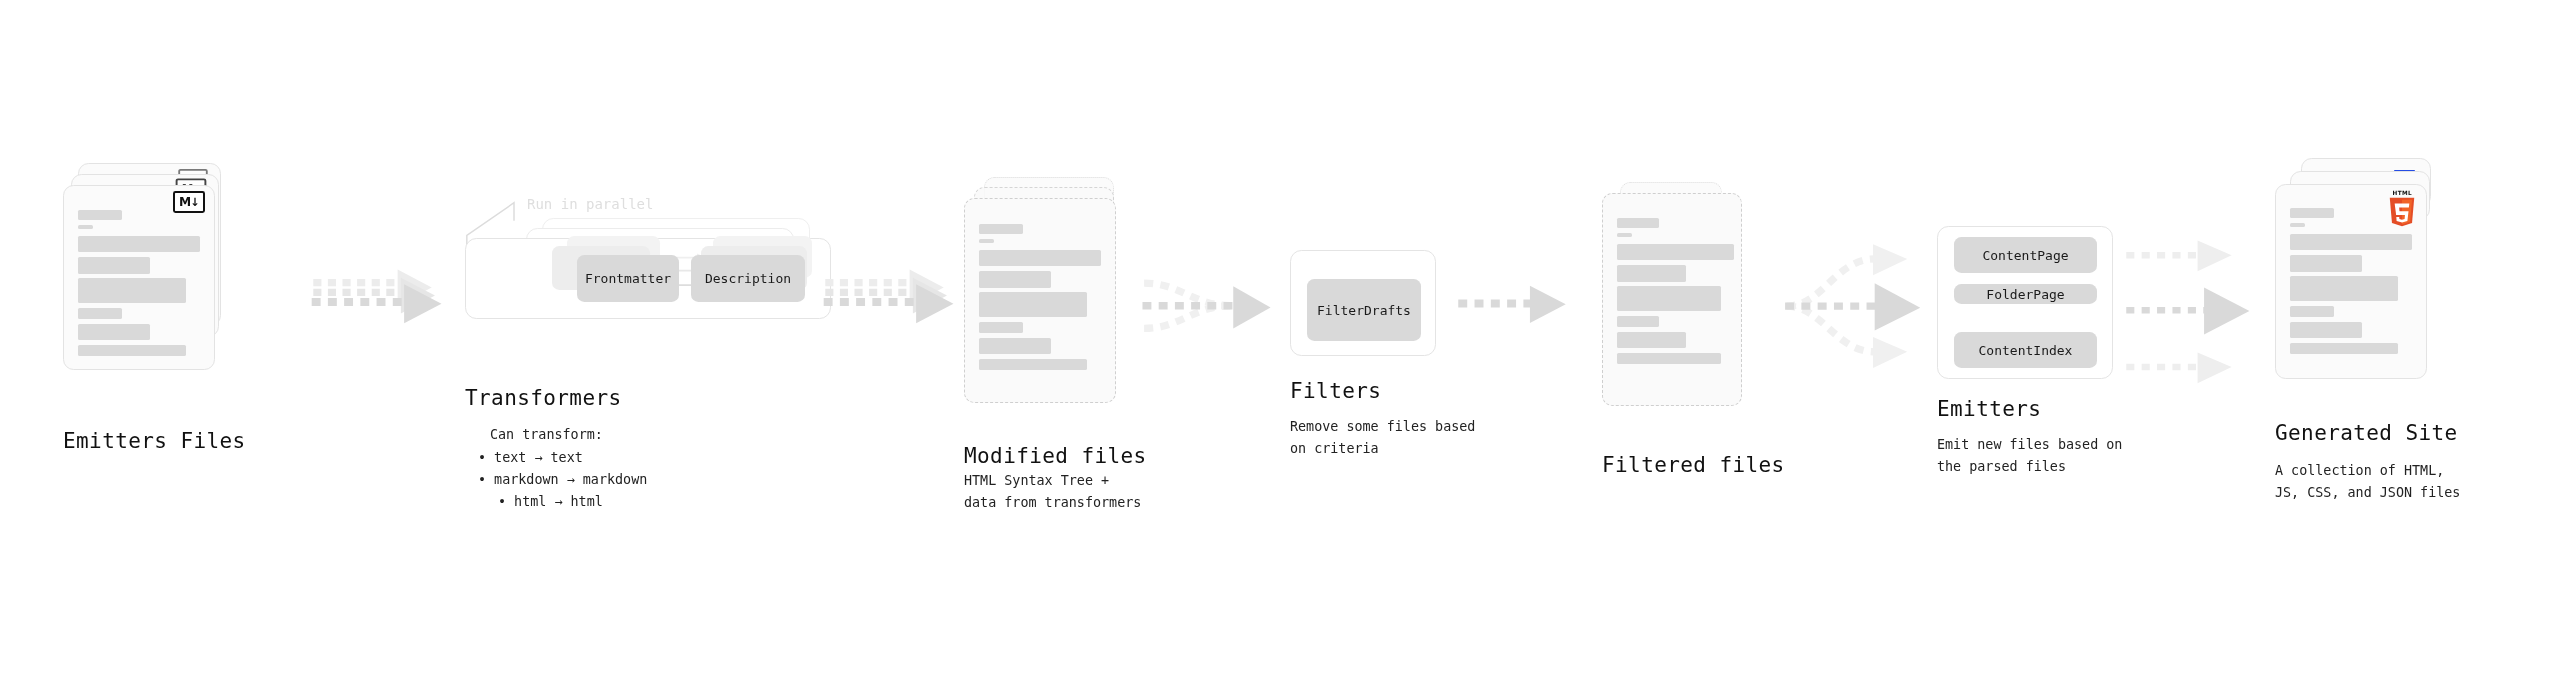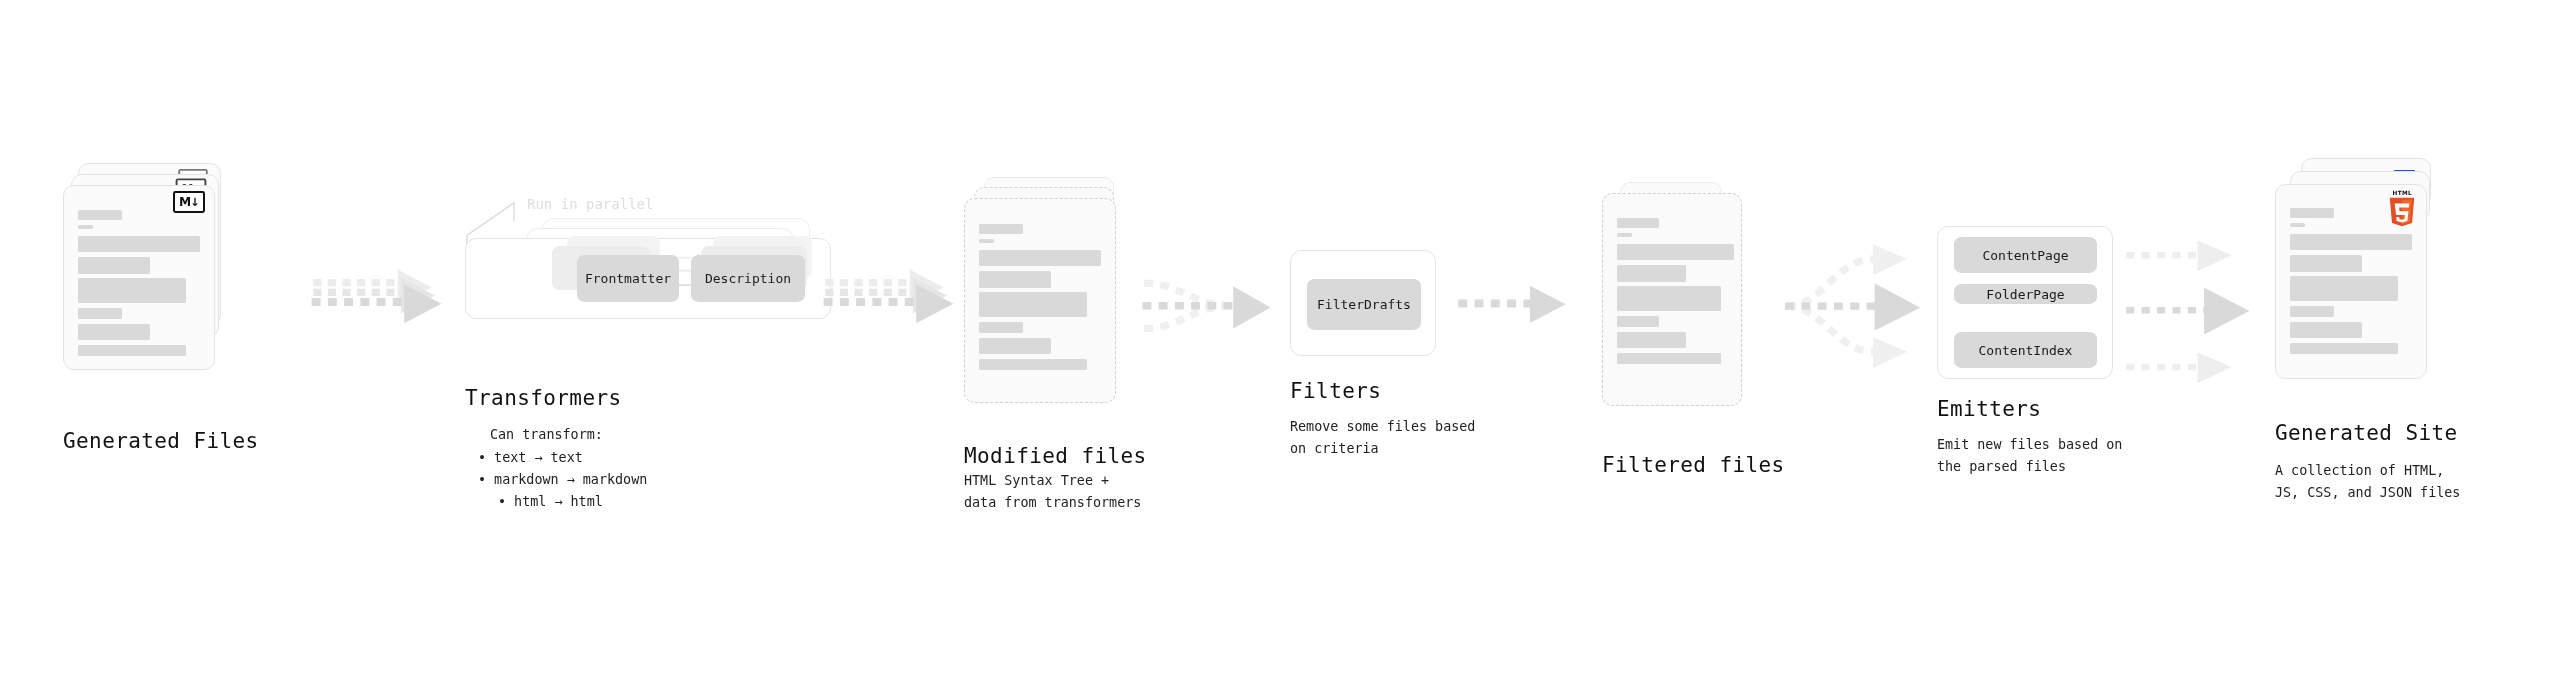--- a/index.html
+++ b/index.html
@@ -124,21 +124,21 @@
       <div class="bar" style="width:36%;height:9.8px;margin-bottom:4.9px;"></div>
       <div class="bar" style="width:13%;height:4.1px;margin-bottom:7.3px;"></div>
       <div class="bar" style="width:100%;height:16.3px;margin-bottom:4.9px;"></div>
       <div class="bar" style="width:59%;height:16.3px;margin-bottom:4.9px;"></div>
       <div class="bar" style="width:89%;height:25px;margin-bottom:4.9px;"></div>
       <div class="bar" style="width:36%;height:10.6px;margin-bottom:4.9px;"></div>
       <div class="bar" style="width:59%;height:16.3px;margin-bottom:4.9px;"></div>
       <div class="bar" style="width:89%;height:11.4px;"></div>
     </div>
   </div>
-  <div class="title" style="left:63px;top:429px;">Generated Files</div>
+  <div class="title" style="left:63px;top:429px;">Emitters Files</div>
 
   <svg class="conn" style="left:310px;top:268px;" width="138" height="73" viewBox="0 0 170 90">
     <g stroke="#ececec" stroke-width="9" stroke-dasharray="10 8" fill="none">
       <line x1="4" y1="18" x2="116" y2="18"></line>
     </g>
     <polygon points="108,2 150,24 108,46" fill="#ececec"></polygon>
     <g stroke="#e6e6e6" stroke-width="9" stroke-dasharray="10 8" fill="none">
       <line x1="4" y1="30" x2="120" y2="30"></line>
     </g>
     <polygon points="112,12 154,34 112,56" fill="#e6e6e6"></polygon>
@@ -222,21 +222,21 @@
   <svg class="conn" style="left:1136px;top:260px;" width="154" height="98" viewBox="0 0 190 120">
     <g fill="none" stroke-width="9" stroke-dasharray="11 9">
       <path d="M10 28 C 55 28, 70 56, 118 56" stroke="#f0f0f0"></path>
       <path d="M10 84 C 55 84, 70 56, 118 56" stroke="#f0f0f0"></path>
       <line x1="8" y1="56" x2="122" y2="56" stroke="#d9d9d9"></line>
     </g>
     <polygon points="120,32 166,58 120,84" fill="#d9d9d9"></polygon>
   </svg>
 
   <div class="group" style="left:1290px;top:250px;width:146px;height:106px;"></div>
-  <div class="chip" style="left:1307px;top:279px;width:114px;height:51px;">FilterDrafts</div>
+  <div class="chip" style="left:1307px;top:279px;width:114px;height:62px;">FilterDrafts</div>
   <div class="title" style="left:1290px;top:379px;">Filters</div>
   <div class="subtitle" style="left:1290px;top:416px;">Remove some files based
 on criteria</div>
 
   <svg class="conn" style="left:1455px;top:284px;" width="114" height="57" viewBox="0 0 140 70">
     <line x1="4" y1="24" x2="96" y2="24" stroke="#d9d9d9" stroke-width="10" stroke-dasharray="11 9"></line>
     <polygon points="92,2 136,25 92,48" fill="#d9d9d9"></polygon>
   </svg>
 
   <div class="cardstack" style="left:1602px;top:182px;width:163px;height:228px;">

